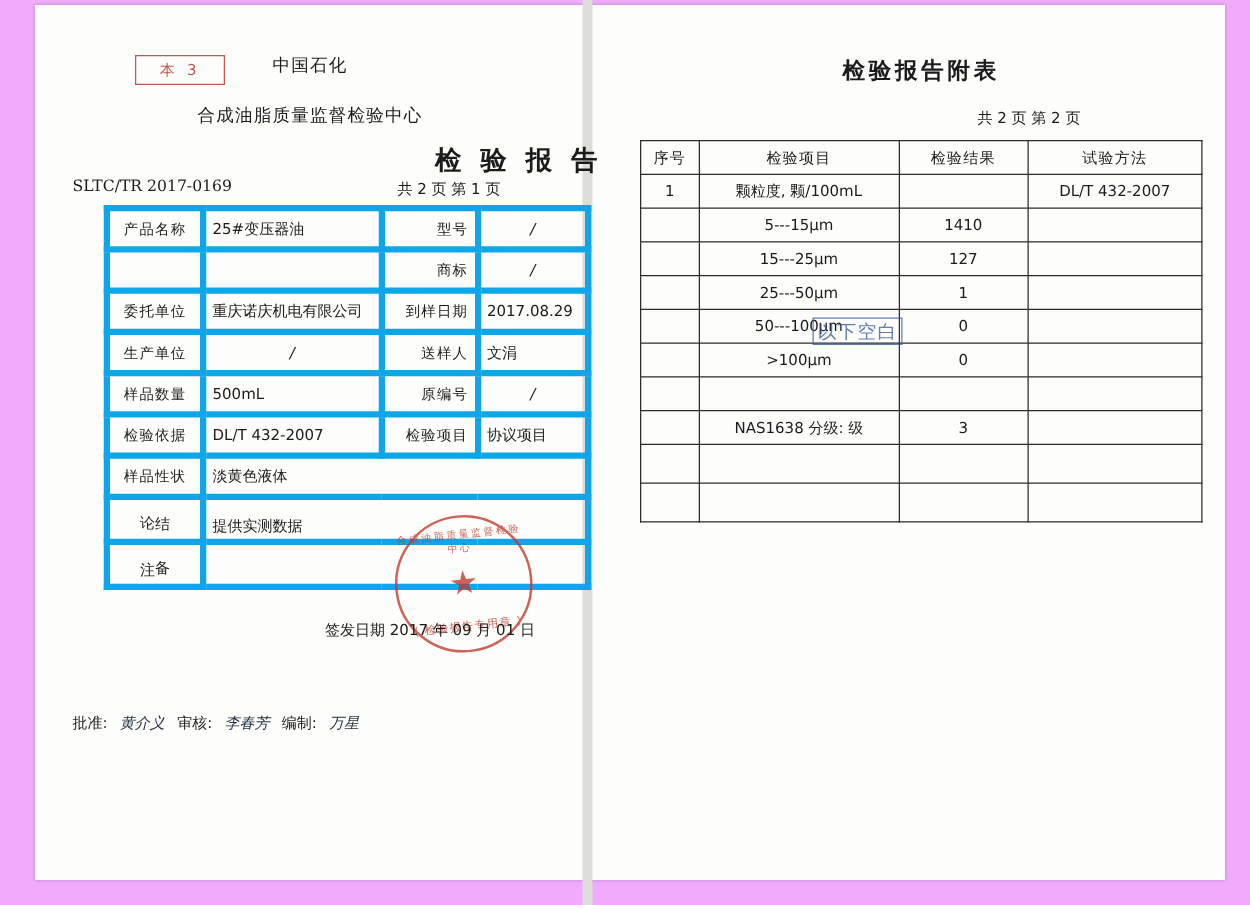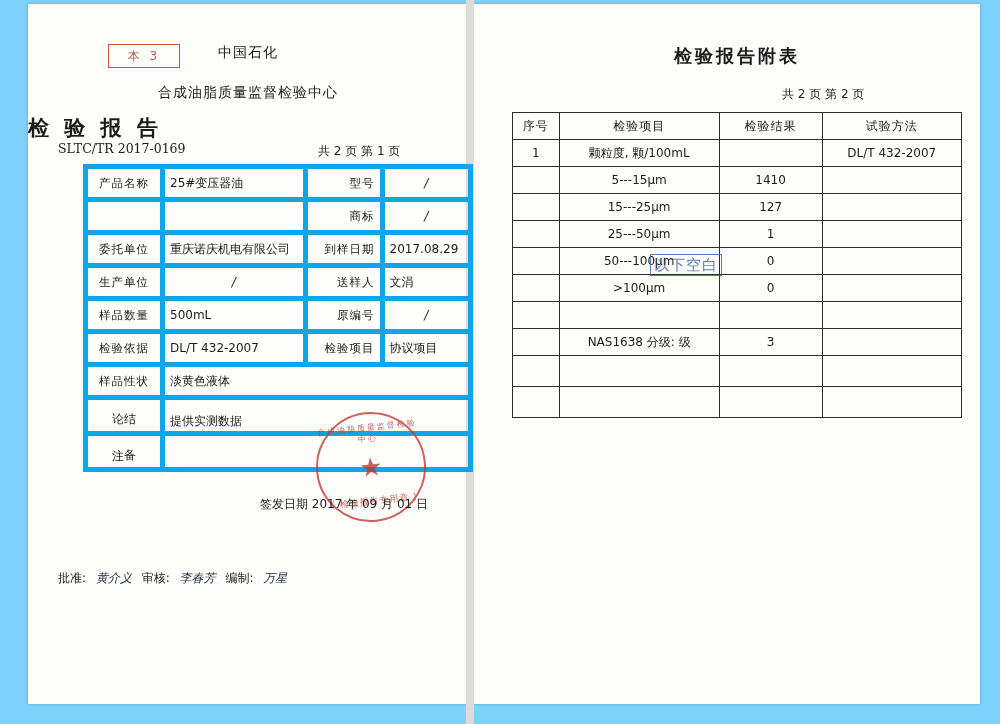--- a/index.html
+++ b/index.html
@@ -8,21 +8,21 @@
     background: #e9e9e7;
   }
   body {
     font-family: "DejaVu Sans", "Liberation Sans", sans-serif;
   }
   .page {
     position: relative;
     width: 1000px;
     height: 724px;
     overflow: hidden;
-    background: #7dd3fc;
+    background: #f0abfc;
   }
   
   .sheet {
     position: absolute;
     background: #fdfdfb;
     box-shadow: 0 0 3px rgba(0,0,0,0.22);
   }
   .sheet-left {
     left: 28px;
     top: 4px;
@@ -62,22 +62,22 @@
   }
   .org2 {
     position: absolute;
     left: 0; top: 80px; width: 440px;
     text-align: center;
     font-size: 14px;
     letter-spacing: 1px;
   }
   .rep-title {
     position: absolute;
-    left: 0; top: 110px; width: 440px;
-    text-align: left;
+    left: 14px; top: 110px; width: 440px;
+    text-align: right;
     font-size: 21px;
     font-weight: bold;
     letter-spacing: 4px;
     font-family: "DejaVu Serif", "Liberation Serif", serif;
   }
   .rep-no {
     position: absolute;
     left: 30px; top: 137px;
     font-size: 12.5px;
     font-family: "DejaVu Serif", "Liberation Serif", serif;

